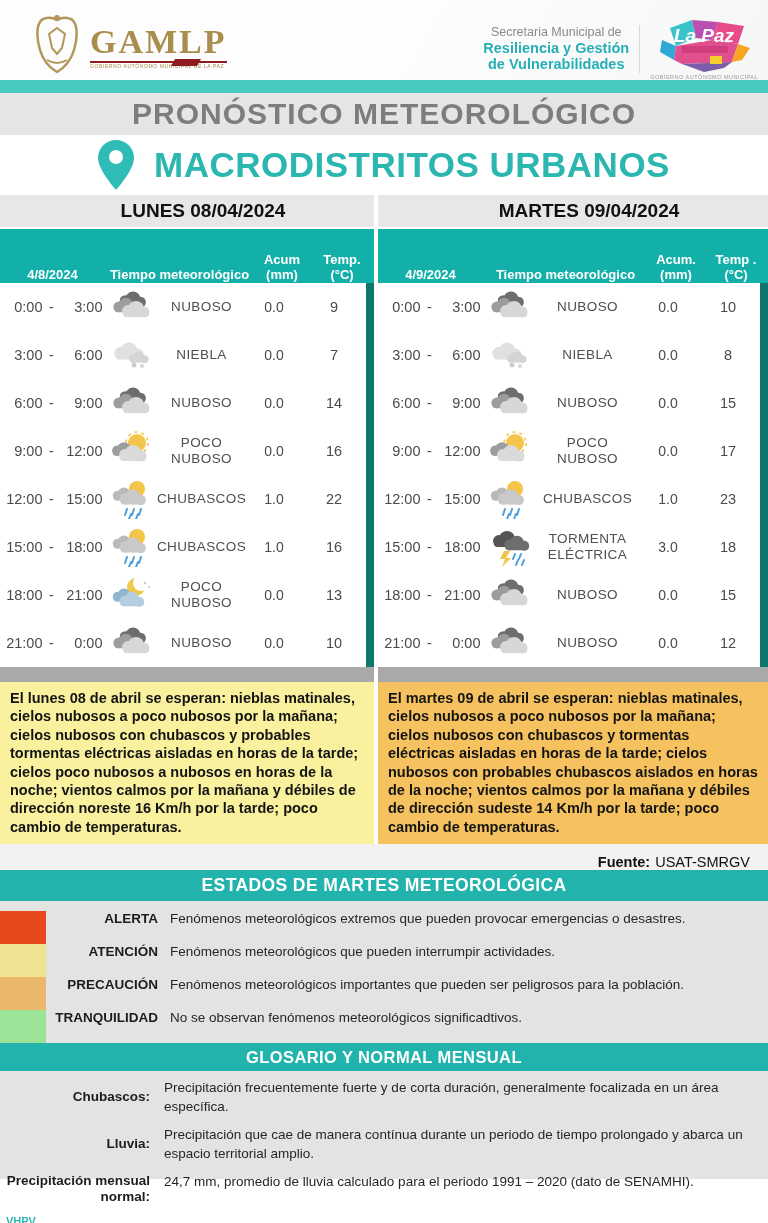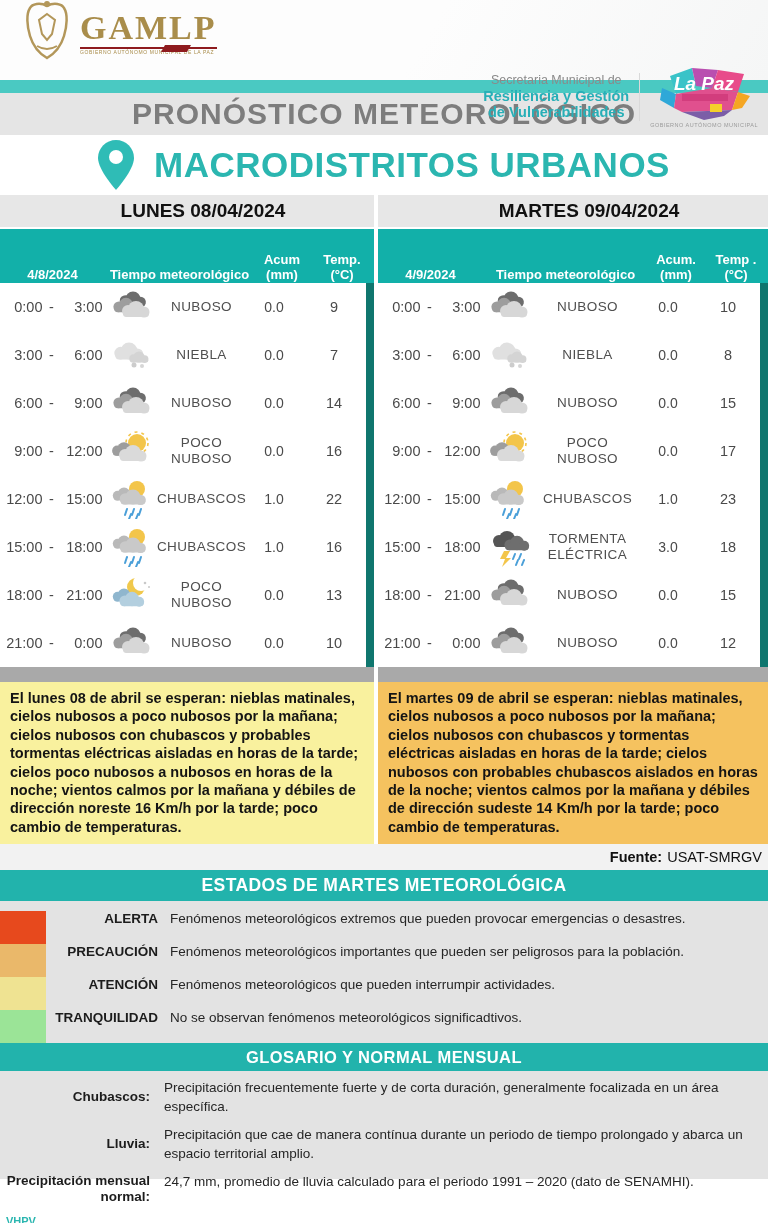--- a/index.html
+++ b/index.html
@@ -1,21 +1,21 @@
 <!DOCTYPE html>
 <html><head>
 <meta charset="utf-8">
 <style>
   * { box-sizing: border-box; margin: 0; padding: 0; }
   body { width: 768px; background: #ffffff; font-family: "Liberation Sans", sans-serif; }
   .page { width: 768px; height: 1223px; background: #ffffff; overflow: hidden; position: relative; }
 
   
-  .header { height: 80px; display: flex; align-items: flex-start; padding: 0 10px 0 22px; position: relative;
-            background: linear-gradient(120deg, #fdfdfd 55%, #f5f6f6 100%); flex-direction: column; }
+  .header { height: 80px; display: flex; align-items: flex-end; padding: 0 10px 0 32px; position: relative;
+            background: linear-gradient(120deg, #fdfdfd 55%, #f5f6f6 100%); }
   .gamlp { display: flex; align-items: center; gap: 8px; }
   .gamlp-text { display: flex; flex-direction: column; line-height: 1; }
   .gamlp-acronym { font-family: "Liberation Serif", serif; font-size: 34px; font-weight: bold; color: #a98d4b; letter-spacing: 2px; }
   .gamlp-caption { font-size: 5px; color: #a98d4b; letter-spacing: 0.6px; margin-top: 2px; border-top: 2px solid #8e1b1e; padding-top: 1px; position: relative; }
   .gamlp-ribbon { position: absolute; right: 28px; top: -4px; width: 26px; height: 7px; background: #8e1b1e; transform: skewX(-30deg); }
   .header-right { margin-left: auto; display: flex; align-items: center; gap: 10px; }
   .secretaria { text-align: center; line-height: 1.15; padding-right: 10px; border-right: 1px solid #d9d9d9; }
   .secretaria .l1 { font-size: 12.5px; color: #8a8a8a; }
   .secretaria .l2, .secretaria .l3 { font-size: 14.5px; font-weight: bold; color: #27afb7; }
   .lapaz { display: flex; flex-direction: column; align-items: center; }
@@ -43,22 +43,22 @@
   .time { width: 105px; display: flex; justify-content: center; font-size: 14.5px; }
   .time .t1 { width: 40px; text-align: right; } .time .dash { width: 18px; text-align: center; } .time .t2 { width: 42px; text-align: right; }
   .wicon { width: 52px; display: flex; justify-content: center; }
   .desc { flex: 1; text-align: center; font-size: 13.5px; letter-spacing: 0.4px; line-height: 1.15; color: #4f4f4f; }
   .acum { width: 56px; text-align: center; font-size: 14px; }
   .temp { width: 64px; text-align: center; font-size: 14.5px; }
   .graybar { height: 15px; background: #a9a9a9; }
   .summary { height: 162px; padding: 7px 10px; font-size: 14.5px; font-weight: bold; color: #141414; line-height: 1.27; }
 
   
-  .fuente { height: 26px; background: #f2f2f2; display: flex; align-items: center; justify-content: flex-end;
-            padding-right: 6px; font-size: 14.5px; color: #111; gap: 5px; }
+  .fuente { height: 26px; background: #f2f2f2; display: flex; align-items: flex-end; justify-content: flex-end;
+            padding-right: 18px; font-size: 14.5px; color: #111; gap: 5px; }
   .fuente .lbl { font-weight: bold; }
 
   
   .section-band { background: #22b3ac; color: #fff; display: flex; align-items: center; justify-content: center; font-weight: bold; }
   .band-estados { height: 31px; font-size: 17.5px; letter-spacing: 0.4px; }
   .band-glosario { height: 28px; font-size: 16.5px; letter-spacing: 0.4px; }
   .alerts { height: 142px; background: #e3e3e3; padding-top: 10px; }
   .alert-row { height: 33px; display: flex; align-items: flex-start; }
   .alert-swatch { width: 46px; height: 33px; }
   .alert-label { width: 112px; text-align: right; font-size: 13.5px; font-weight: bold; color: #1c1c1c; }
@@ -668,28 +668,28 @@
   <div class="section-band band-estados">
     <span>ESTADOS DE MARTES METEOROLÓGICA</span>
   </div>
   <div class="alerts">
       <div class="alert-row">
         <div class="alert-swatch" style="background:#e7491d"></div>
         <div class="alert-label">ALERTA</div>
         <div class="alert-desc">Fenómenos meteorológicos extremos que pueden provocar emergencias o desastres.</div>
       </div>
       <div class="alert-row">
+        <div class="alert-swatch" style="background:#efe392"></div>
+        <div class="alert-label">ATENCIÓN</div>
+        <div class="alert-desc">Fenómenos meteorológicos que pueden interrumpir actividades.</div>
+      </div>
+      <div class="alert-row">
         <div class="alert-swatch" style="background:#eab86a"></div>
         <div class="alert-label">PRECAUCIÓN</div>
         <div class="alert-desc">Fenómenos meteorológicos importantes que pueden ser peligrosos para la población.</div>
-      </div>
-      <div class="alert-row">
-        <div class="alert-swatch" style="background:#efe392"></div>
-        <div class="alert-label">ATENCIÓN</div>
-        <div class="alert-desc">Fenómenos meteorológicos que pueden interrumpir actividades.</div>
       </div>
       <div class="alert-row">
         <div class="alert-swatch" style="background:#9be497"></div>
         <div class="alert-label">TRANQUILIDAD</div>
         <div class="alert-desc">No se observan fenómenos meteorológicos significadtivos.</div>
       </div>
     </div>
 
   <div class="section-band band-glosario">
     <span>GLOSARIO Y NORMAL MENSUAL</span>

